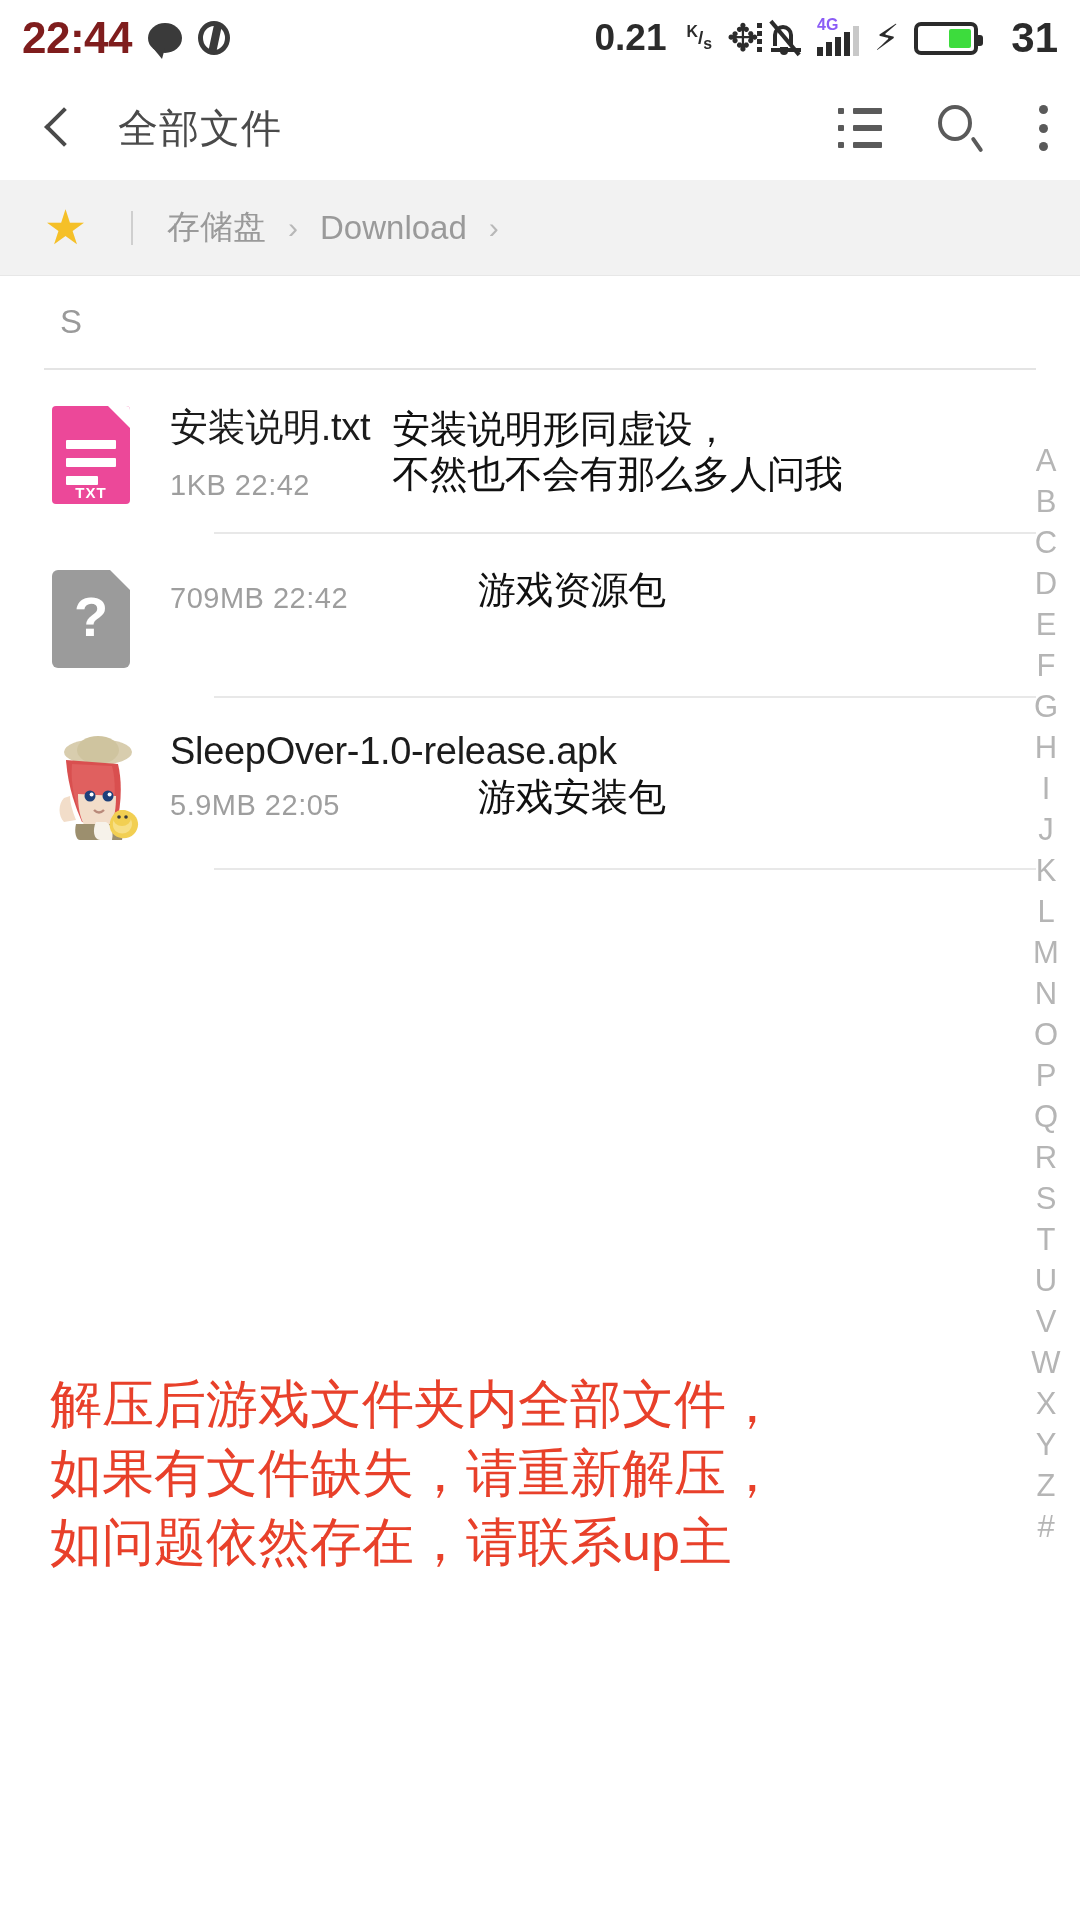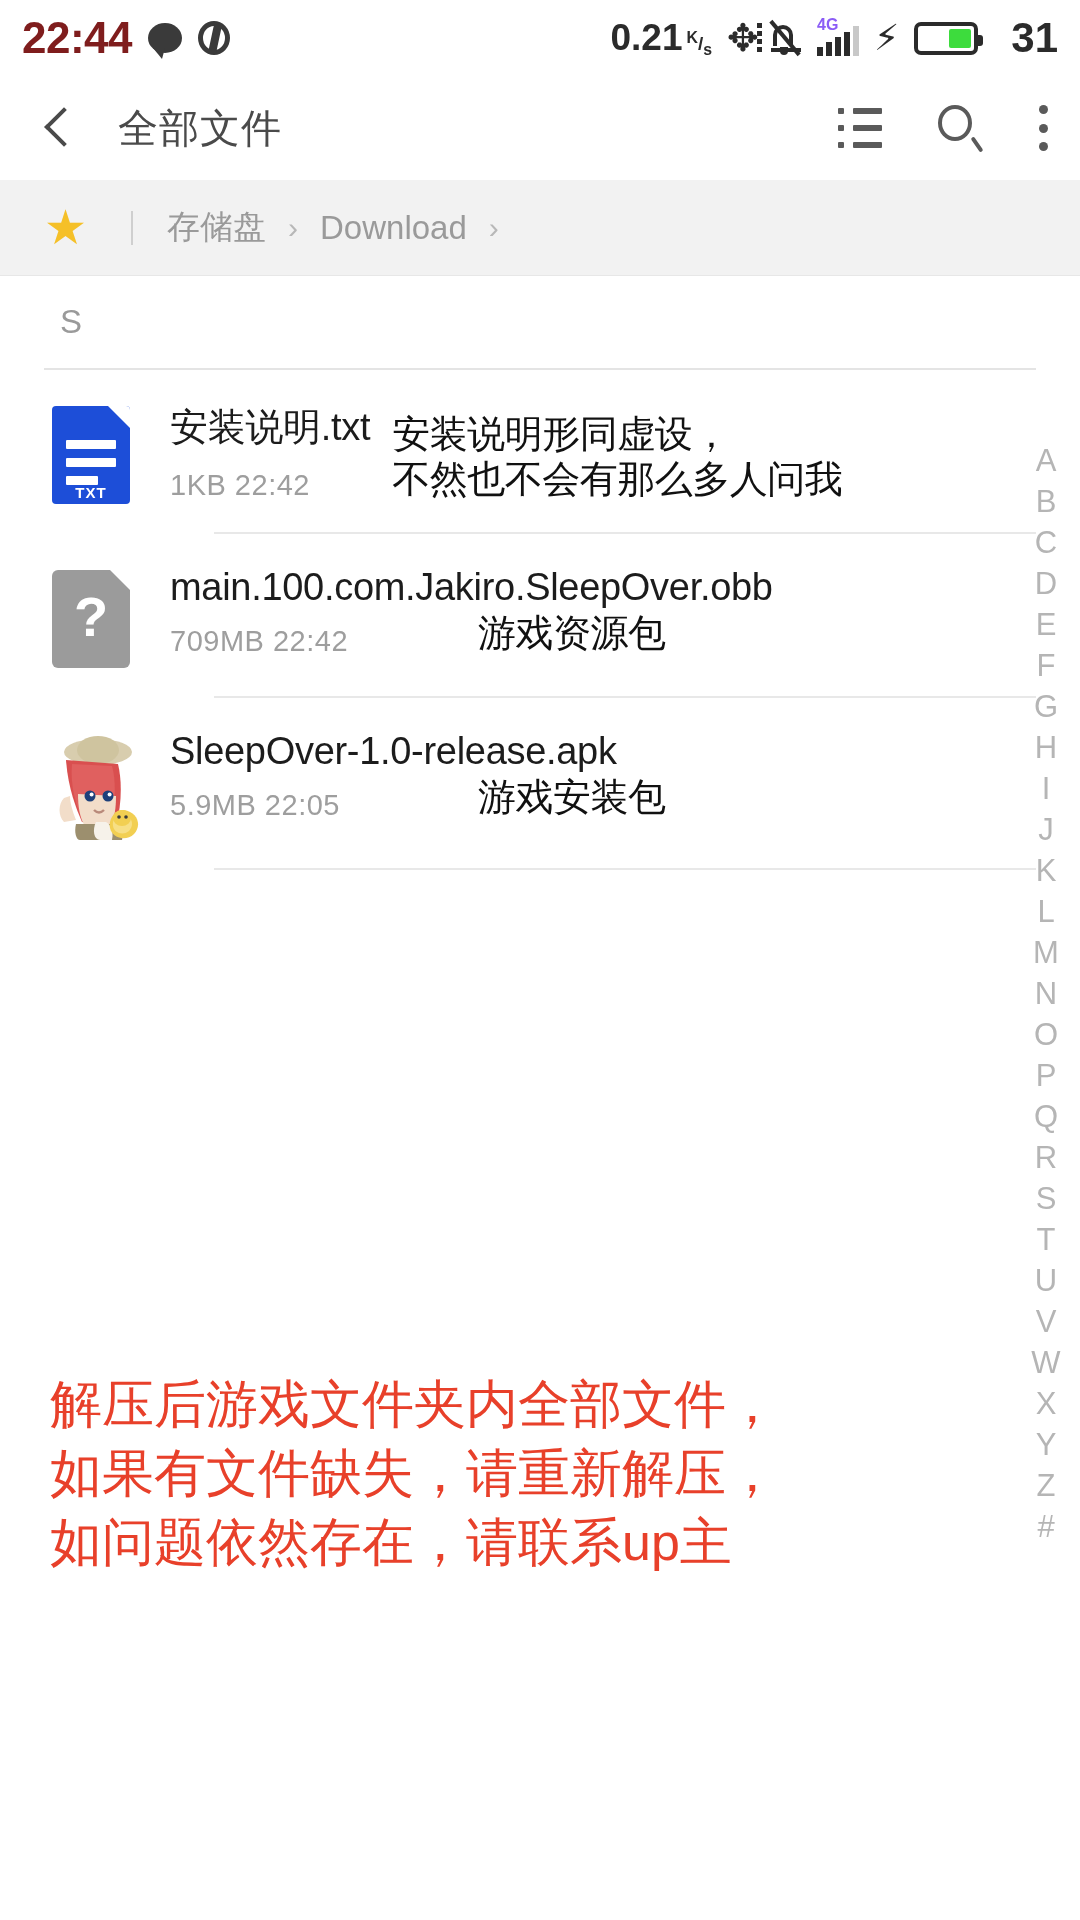--- a/index.html
+++ b/index.html
@@ -16,21 +16,21 @@
     position: relative;
     height: 76px;
     display: flex;
     align-items: center;
     padding: 0 22px;
     color: #2f2f2f;
   }
   .sb-left { display: flex; align-items: center; gap: 16px; }
   .sb-clock { font-size: 44px; font-weight: 600; letter-spacing: -0.5px; color: #7f1d1d; }
   .sb-right { margin-left: auto; display: flex; align-items: center; gap: 15px; }
-  .sb-speed { font-size: 37px; font-weight: 600; color: #2b2b2b; display: flex; align-items: flex-end; }
+  .sb-speed { font-size: 37px; font-weight: 600; color: #2b2b2b; display: flex; align-items: center; gap: 16px; }
   .sb-speed .unit { font-size: 19px; margin-left: 4px; font-weight: 600; }
   .sb-battnum { font-size: 42px; font-weight: 600; color: #2b2b2b; margin-left: 18px; }
 
   .icon-chat { width: 34px; height: 30px; background: #3a3a3a; border-radius: 50% 50% 50% 50%; position: relative; }
   .icon-chat::after {
     content: ""; position: absolute; bottom: -6px; left: 5px;
     width: 0; height: 0; border-left: 9px solid transparent;
     border-right: 3px solid transparent; border-top: 11px solid #3a3a3a;
   }
   .icon-app { width: 32px; height: 34px; border: 5px solid #3a3a3a; border-radius: 50%; position: relative; }
@@ -145,21 +145,21 @@
   
   .file-row {
     display: flex; align-items: flex-start;
     padding: 30px 44px 28px 52px; min-height: 160px; cursor: pointer;
     position: relative;
   }
   .file-icon-wrap { width: 118px; flex: 0 0 118px; display: flex; justify-content: flex-start; padding-top: 6px; }
 
   
   .ico-txt {
-    width: 78px; height: 98px; background: #1d4ed8; border-radius: 4px;
+    width: 78px; height: 98px; background: #ec4899; border-radius: 4px;
     position: relative; overflow: hidden;
   }
   .ico-txt::before {
     content: ""; position: absolute; right: 0; top: 0;
     border-top: 22px solid #ffffff; border-left: 22px solid transparent;
   }
   .ico-txt .ln { position: absolute; left: 14px; height: 9px; background: #ffffff; border-radius: 1px; }
   .ico-txt .ln.a { top: 34px; width: 50px; }
   .ico-txt .ln.b { top: 52px; width: 50px; }
   .ico-txt .ln.c { top: 70px; width: 32px; }
@@ -174,21 +174,21 @@
     content: ""; position: absolute; right: 0; top: 0;
     border-top: 20px solid #ffffff; border-left: 20px solid transparent;
   }
   .ico-unknown .q { font-size: 56px; color: #ffffff; font-weight: 700; line-height: 1; margin-top: -4px; }
 
   
   .ico-apk { width: 100px; height: 106px; position: relative; }
   .ico-apk svg { display: block; }
 
   .file-main { flex: 1 1 auto; min-width: 0; padding-top: 2px; }
-  .file-line { display: flex; align-items: flex-end; }
+  .file-line { display: flex; align-items: center; }
   .file-name {
     font-size: 38px; color: #1c1c1c; white-space: nowrap;
     letter-spacing: -0.3px;
   }
   .file-meta { font-size: 29px; color: #9e9e9e; margin-top: 16px; letter-spacing: 0.5px; }
   .annotation {
     font-size: 38px; color: #111111; line-height: 1.18; white-space: pre-line;
     margin-left: 22px; letter-spacing: -0.5px;
   }
   .file-body-split { display: flex; align-items: flex-start; }
@@ -325,21 +325,20 @@
   </div>
   <div class="divider-indent"></div>
 
   <div class="file-row">
     <div class="file-icon-wrap">
       <div class="ico-unknown">
         <span class="q">?</span>
       </div>
     </div>
     <div class="file-main">
-      <div class="file-name">main.100.com.Jakiro.SleepOver.obb</div>
       <div class="file-body-split">
         <div class="left">
           <div class="file-meta">709MB  22:42</div>
         </div>
         <div class="annotation" style="margin-left:130px;margin-top:2px;">游戏资源包</div>
       </div>
     </div>
   </div>
   <div class="divider-indent"></div>
 

